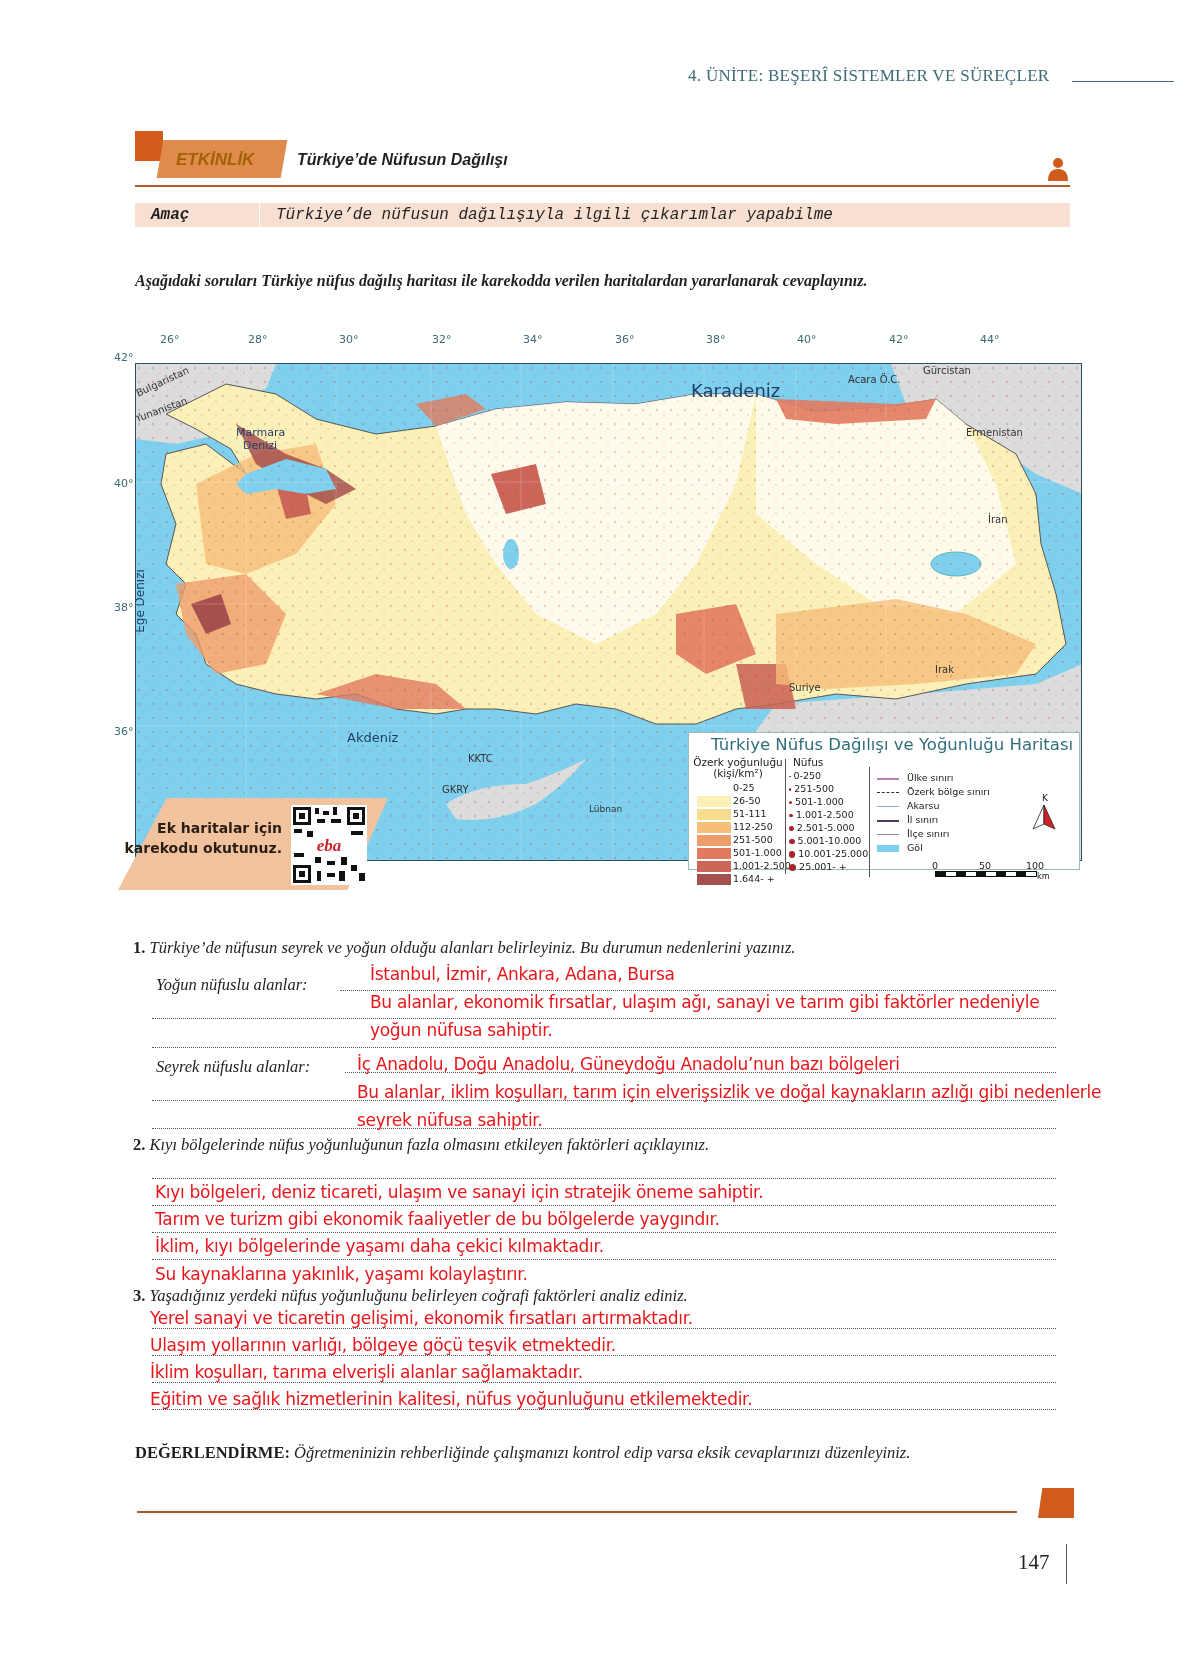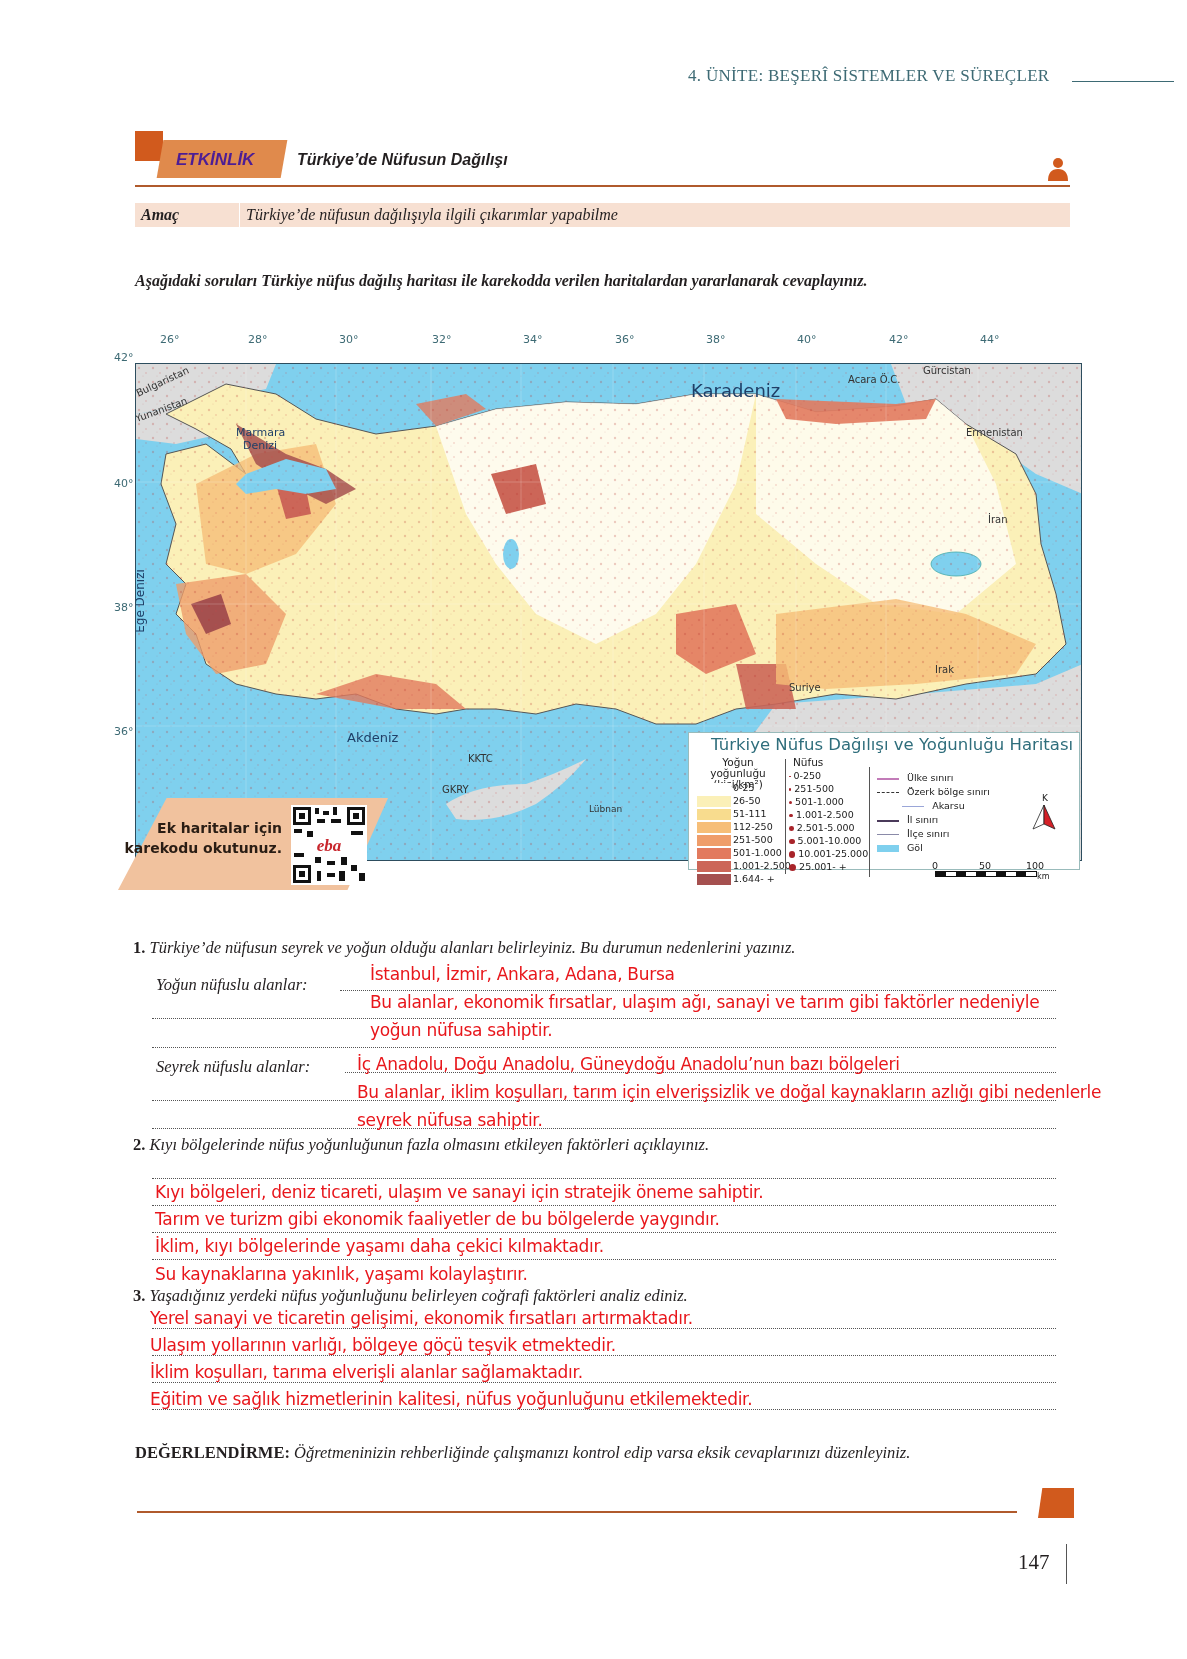--- a/index.html
+++ b/index.html
@@ -9,29 +9,29 @@
 
   
   .unit-title { left:688px; top:66px; font-size:17px; color:#3d6a74; letter-spacing:0.3px; white-space:nowrap; }
   .unit-rule { left:1072px; top:81px; width:102px; height:1px; background:#3d6a74; }
 
   
   .act-sq { left:135px; top:131px; width:28px; height:30px; background:#d15a1d; }
   .act-tab { left:160px; top:140px; width:124px; height:38px; background:#e08a4c;
              transform:skewX(-10deg); }
   .act-label { left:176px; top:150px; font-family:"Liberation Sans", sans-serif; font-style:italic; font-weight:bold;
-               font-size:17px; color:#4c1d95; }
+               font-size:17px; color:#a16207; }
   .act-title { left:297px; top:151px; font-family:"Liberation Sans", sans-serif; font-style:italic; font-weight:bold;
                font-size:16px; color:#231f20; }
   .act-rule { left:135px; top:185px; width:935px; height:2px; background:#b05a2c; }
   .user-icon { left:1048px; top:157px; width:20px; height:24px; }
 
   
   .goal-table { left:135px; top:203px; width:935px; border-collapse:collapse; background:#f7e0d2; font-size:16px; font-style:italic; }
-  .goal-table td { padding:1px 6px; height:22px; }
+  .goal-table td { padding:1px 16px; height:22px;font-family:Liberation Mono, monospace; }
   .goal-table td.k { width:92px; font-weight:bold; border-right:1px solid #ffffff; }
   .goal-table tr + tr td { border-top:1px solid #ffffff; }
 
   .instruction { left:135px; top:272px; font-size:16px; font-weight:bold; font-style:italic; white-space:nowrap; }
   .map-frame { left:135px; top:363px; width:947px; height:498px; border:1.5px solid #2d4d5e; box-sizing:border-box; overflow:hidden; background:#7fd0ee; }
   .deg { font-family:"DejaVu Sans", sans-serif; font-size:11px; color:#3d6a74; }
   .map-label { font-family:"DejaVu Sans", sans-serif; color:#1f3f67; }
   .map-label.small { font-size:10px; color:#333; }
 
   
@@ -218,21 +218,21 @@
       <rect x="48" y="66" width="6" height="10"></rect>
       <rect x="3" y="48" width="10" height="4"></rect>
   </g>
   <text x="38" y="46" text-anchor="middle" font-family="Liberation Serif, serif" font-style="italic" font-weight="bold" font-size="17" fill="#c8252c">eba</text>
 </svg>
 
 <div class="abs legend">
   <div class="abs legend-title">Türkiye Nüfus Dağılışı ve Yoğunluğu Haritası</div>
 
   <div class="abs lg-col-head" style="left:4px;top:24px;text-align:center;width:90px">
-    <div>Yoğun yoğunluğu</div>
+    <div>Özerk yoğunluğu</div>
     <div>(kişi/km²)</div>
   </div>
   <div class="abs" style="left:8px;top:48px" id="density-list">
       <div class="lg-item"><span class="swatch" style="background: rgb(255, 255, 255);"></span><span>0-25</span></div>
       <div class="lg-item"><span class="swatch" style="background: rgb(251, 240, 184);"></span><span>26-50</span></div>
       <div class="lg-item"><span class="swatch" style="background: rgb(248, 220, 142);"></span><span>51-111</span></div>
       <div class="lg-item"><span class="swatch" style="background: rgb(246, 190, 120);"></span><span>112-250</span></div>
       <div class="lg-item"><span class="swatch" style="background: rgb(239, 157, 106);"></span><span>251-500</span></div>
       <div class="lg-item"><span class="swatch" style="background: rgb(226, 122, 94);"></span><span>501-1.000</span></div>
       <div class="lg-item"><span class="swatch" style="background: rgb(204, 102, 88);"></span><span>1.001-2.500</span></div>
@@ -249,21 +249,21 @@
       <div class="lg-item"><span class="dot" style="width: 4.7px; height: 4.7px;"></span><span>2.501-5.000</span></div>
       <div class="lg-item"><span class="dot" style="width: 5.5px; height: 5.5px;"></span><span>5.001-10.000</span></div>
       <div class="lg-item"><span class="dot" style="width: 6.3px; height: 6.3px;"></span><span>10.001-25.000</span></div>
       <div class="lg-item"><span class="dot" style="width: 7.1px; height: 7.1px;"></span><span>25.001- +</span></div>
     </div>
 
   <div class="abs" style="left:180px;top:34px;width:1px;height:110px;background:#555"></div>
   <div class="abs" style="left:188px;top:38px" id="line-list">
       <div class="lg-item" style="line-height: 14px;"><span style="display: inline-block; width: 22px; vertical-align: middle; margin-right: 8px; border-top: 2px solid rgb(194, 123, 184);"></span><span>Ülke sınırı</span></div>
       <div class="lg-item" style="line-height: 14px;"><span style="display: inline-block; width: 22px; vertical-align: middle; margin-right: 8px; border-top: 1.5px dashed rgb(51, 51, 51);"></span><span>Özerk bölge sınırı</span></div>
-      <div class="lg-item" style="line-height: 14px; text-align: center;"><span style="display: inline-block; width: 22px; vertical-align: middle; margin-right: 8px; border-top: 1.5px solid rgb(154, 166, 216);"></span><span>Akarsu</span></div>
+      <div class="lg-item" style="line-height: 14px;"><span style="display: inline-block; width: 22px; vertical-align: middle; margin-right: 8px; border-top: 1.5px solid rgb(154, 166, 216);"></span><span>Akarsu</span></div>
       <div class="lg-item" style="line-height: 14px;"><span style="display: inline-block; width: 22px; vertical-align: middle; margin-right: 8px; border-top: 2px solid rgb(74, 58, 90);"></span><span>İl sınırı</span></div>
       <div class="lg-item" style="line-height: 14px;"><span style="display: inline-block; width: 22px; vertical-align: middle; margin-right: 8px; border-top: 1px solid rgb(138, 138, 168);"></span><span>İlçe sınırı</span></div>
       <div class="lg-item" style="line-height: 14px;"><span style="display: inline-block; width: 22px; vertical-align: middle; margin-right: 8px; height: 7px; background: rgb(127, 208, 238);"></span><span>Göl</span></div>
     </div>
 
   <svg class="abs" style="left:340px;top:60px" width="30" height="40" viewBox="0 0 30 40">
     <text x="13" y="8" font-family="DejaVu Sans, sans-serif" font-size="9" fill="#222">K</text>
     <path d="M15 12 L4 36 L15 31 Z" fill="#fff" stroke="#222" stroke-width="0.8"></path>
     <path d="M15 12 L26 36 L15 31 Z" fill="#d42027" stroke="#222" stroke-width="0.8"></path>
   </svg>

